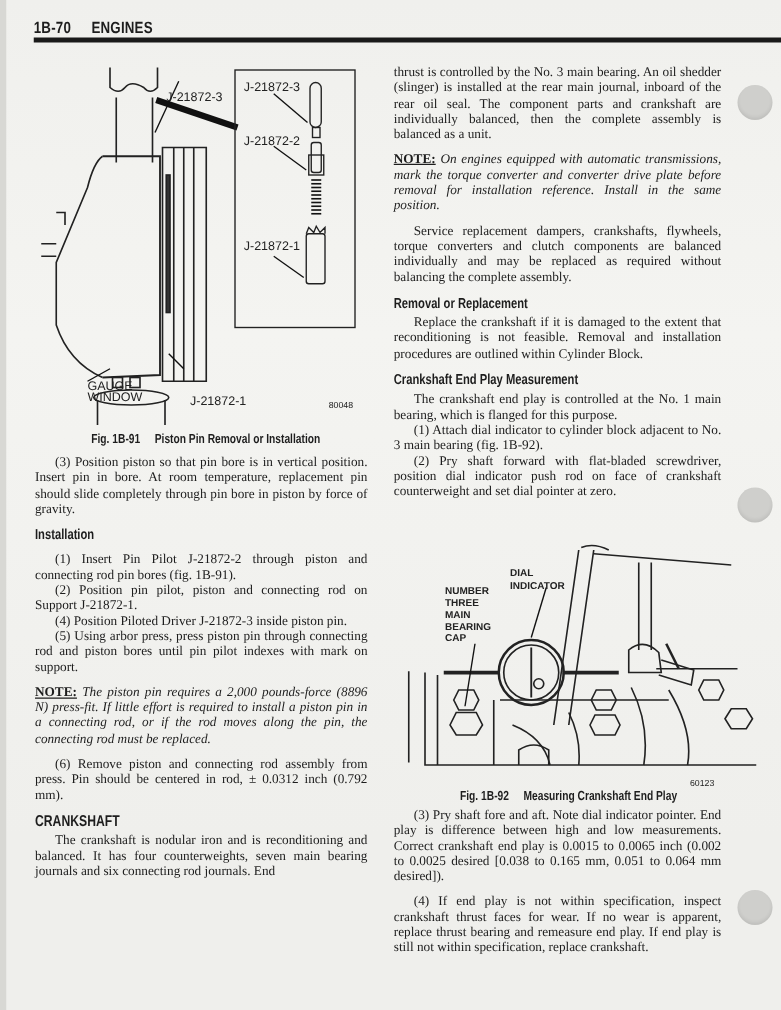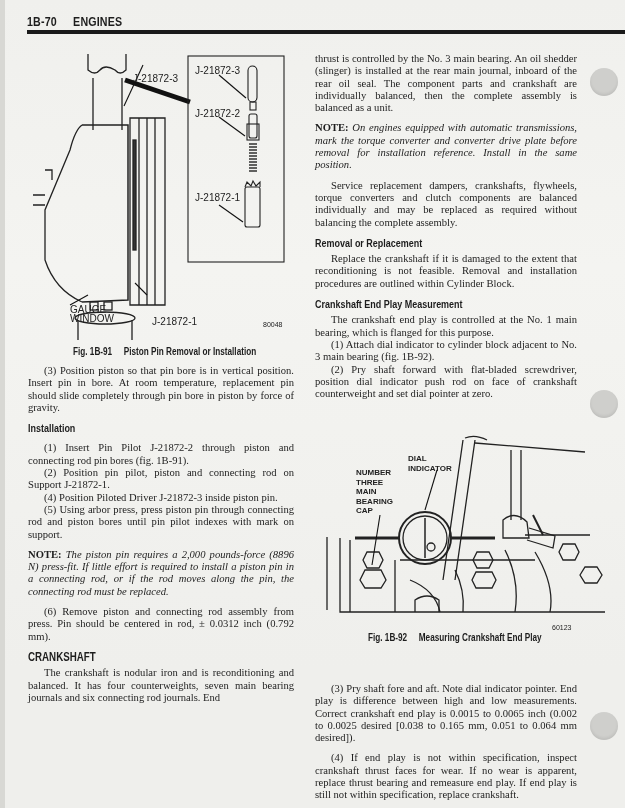--- a/index.html
+++ b/index.html
@@ -18,21 +18,21 @@
   .rule { position: absolute; left: 27px; top: 30px; width: 598px; height: 4px; background: #1a1a1a; }
   .col { position: absolute; font-family: "Liberation Serif", "DejaVu Serif", serif; font-size: 10.6px; line-height: 12.3px; text-align: justify; }
   .col p { margin: 0; }
   .indent { text-indent: 16px; }
   .gap { height: 8px; }
   .sgap { height: 4px; }
   .h-sub { font-family: "Liberation Sans", "DejaVu Sans", sans-serif; font-weight: bold; font-size: 11.5px;
     transform: scaleX(0.78); transform-origin: left; white-space: nowrap; margin: 0; }
   .h-main { font-family: "Liberation Sans", "DejaVu Sans", sans-serif; font-weight: bold; font-size: 12.5px;
     transform: scaleX(0.78); transform-origin: left; white-space: nowrap; margin: 0; }
-  .note-label { font-weight: bold; }
+  .note-label { font-weight: bold; text-decoration: underline; }
   .note-text { font-style: italic; }
   .caption { position: absolute; font-family: "Liberation Sans", "DejaVu Sans", sans-serif; font-weight: bold;
     font-size: 10.5px; white-space: nowrap; transform: scaleX(0.78); transform-origin: left top; }
   .caption .num { margin-right: 12px; }
   .fig-label { position: absolute; font-family: "Liberation Sans", "DejaVu Sans", sans-serif; font-size: 10px; color: #222; white-space: nowrap; line-height: 8.5px; }
   .fig-label.b { font-weight: bold; font-size: 8px; line-height: 9.5px; }
   .hole { position: absolute; width: 28px; height: 28px; border-radius: 50%; background: #cfcfcc;
     box-shadow: inset 0 -2px 3px rgba(0,0,0,0.08); }
   svg { position: absolute; overflow: visible; }
 </style>
@@ -216,18 +216,18 @@
 MAIN
 BEARING
 CAP</div>
   <div class="fig-label" style="left:552px;top:624px;font-size:7px;">60123</div>
 
   <div class="caption" style="left:368px;top:631px;">
     <span class="num">Fig. 1B-92</span>
     <span>Measuring Crankshaft End Play</span>
   </div>
 
-  <div class="col" style="left:315px;top:647px;width:262px;margin-top:36px;">
+  <div class="col" style="left:315px;top:647px;width:262px;">
     <p class="indent">(3) Pry shaft fore and aft. Note dial indicator pointer. End play is difference between high and low measurements. Correct crankshaft end play is 0.0015 to 0.0065 inch (0.002 to 0.0025 desired [0.038 to 0.165 mm, 0.051 to 0.064 mm desired]).</p>
     <div class="gap"></div>
     <p class="indent">(4) If end play is not within specification, inspect crankshaft thrust faces for wear. If no wear is apparent, replace thrust bearing and remeasure end play. If end play is still not within specification, replace crankshaft.</p>
   </div>
 </div>
 
 </body></html>

